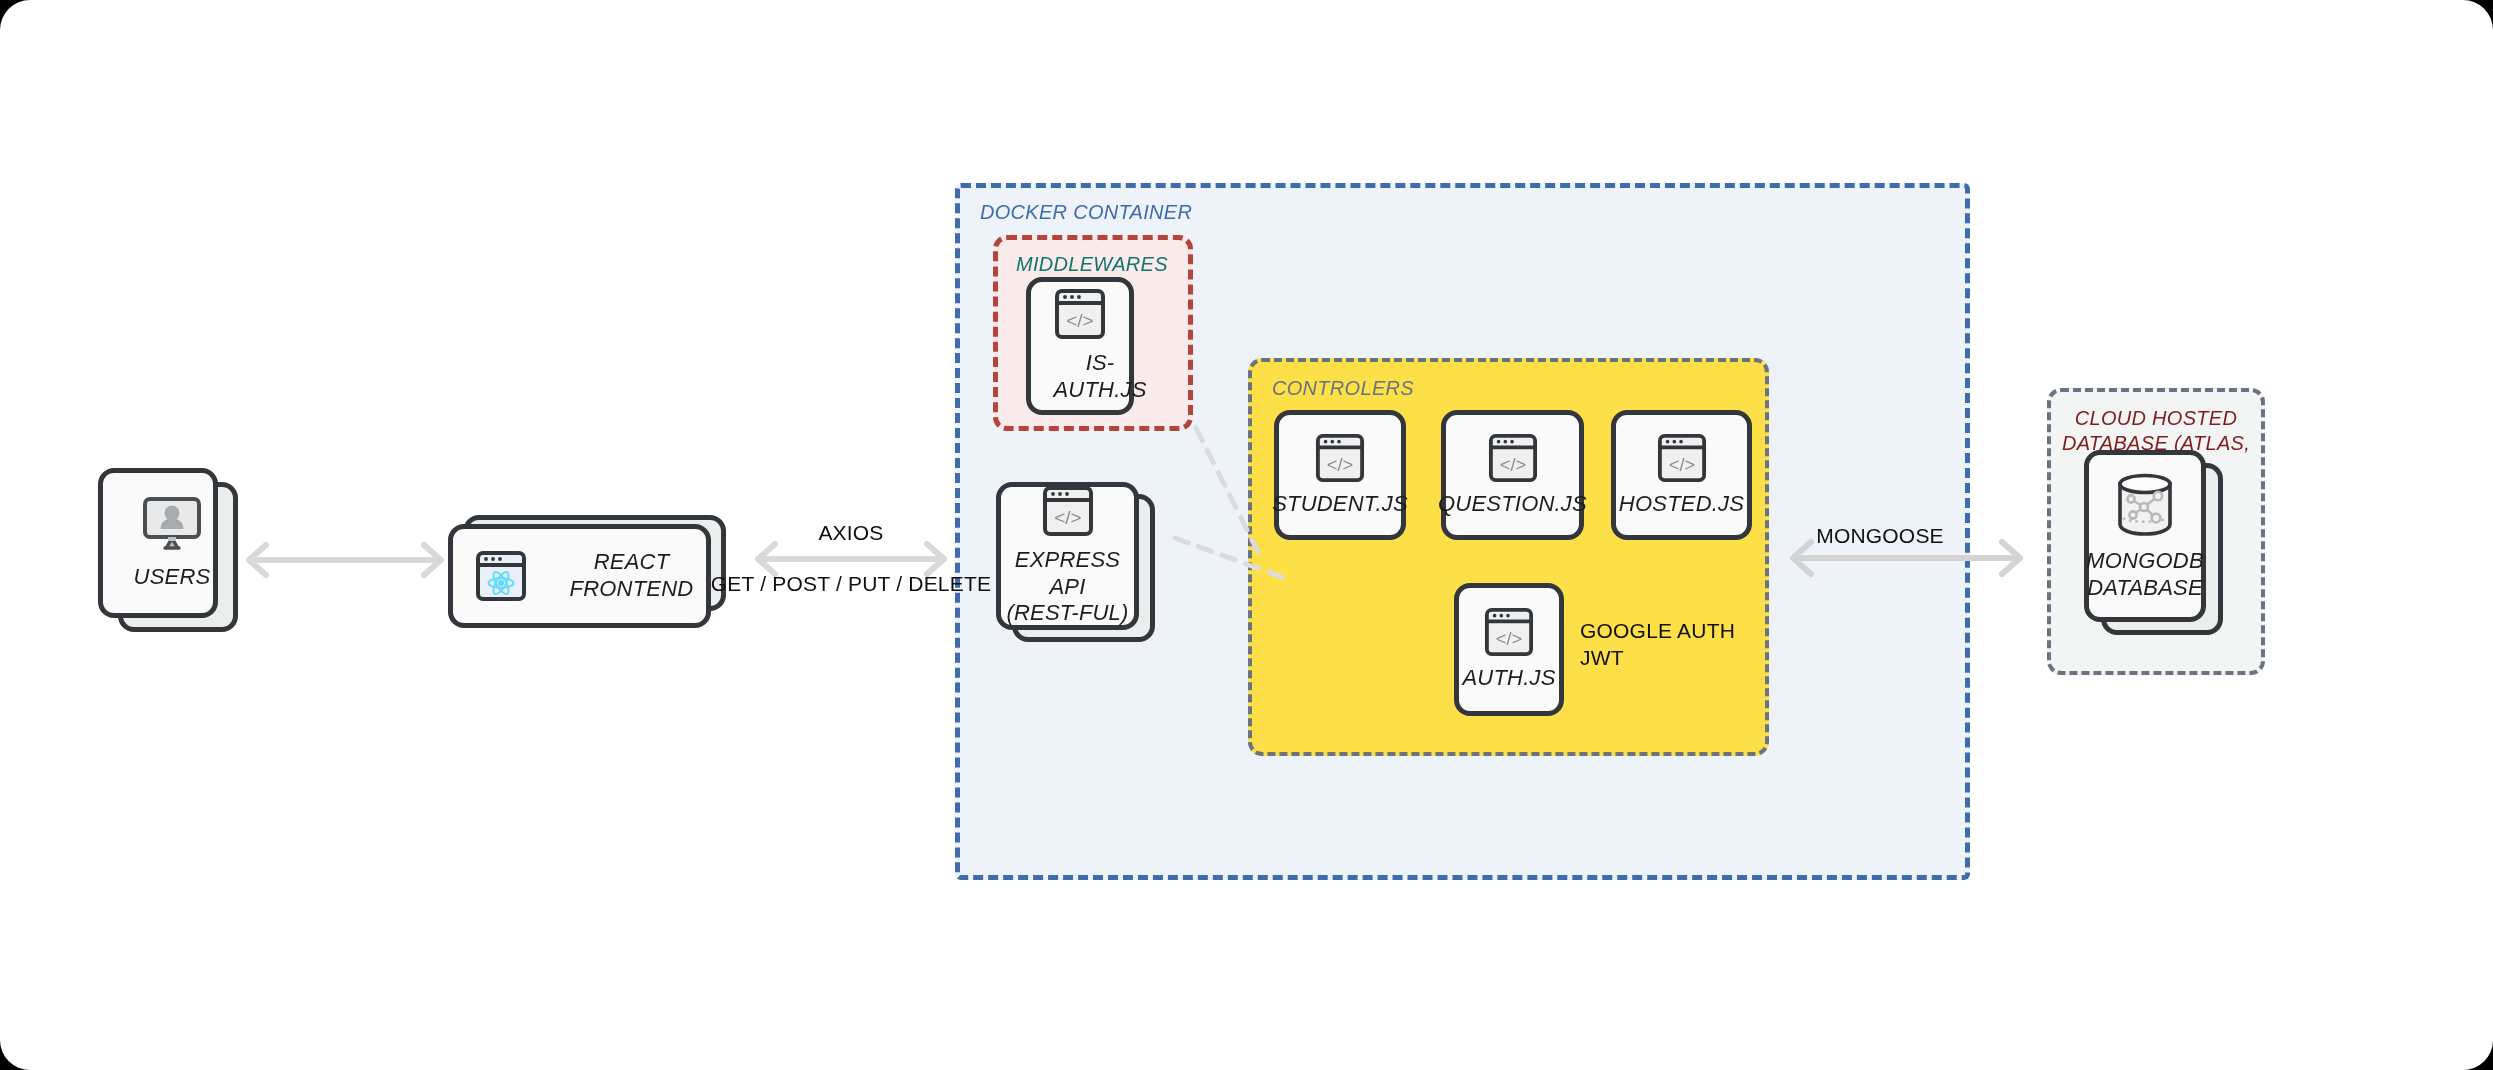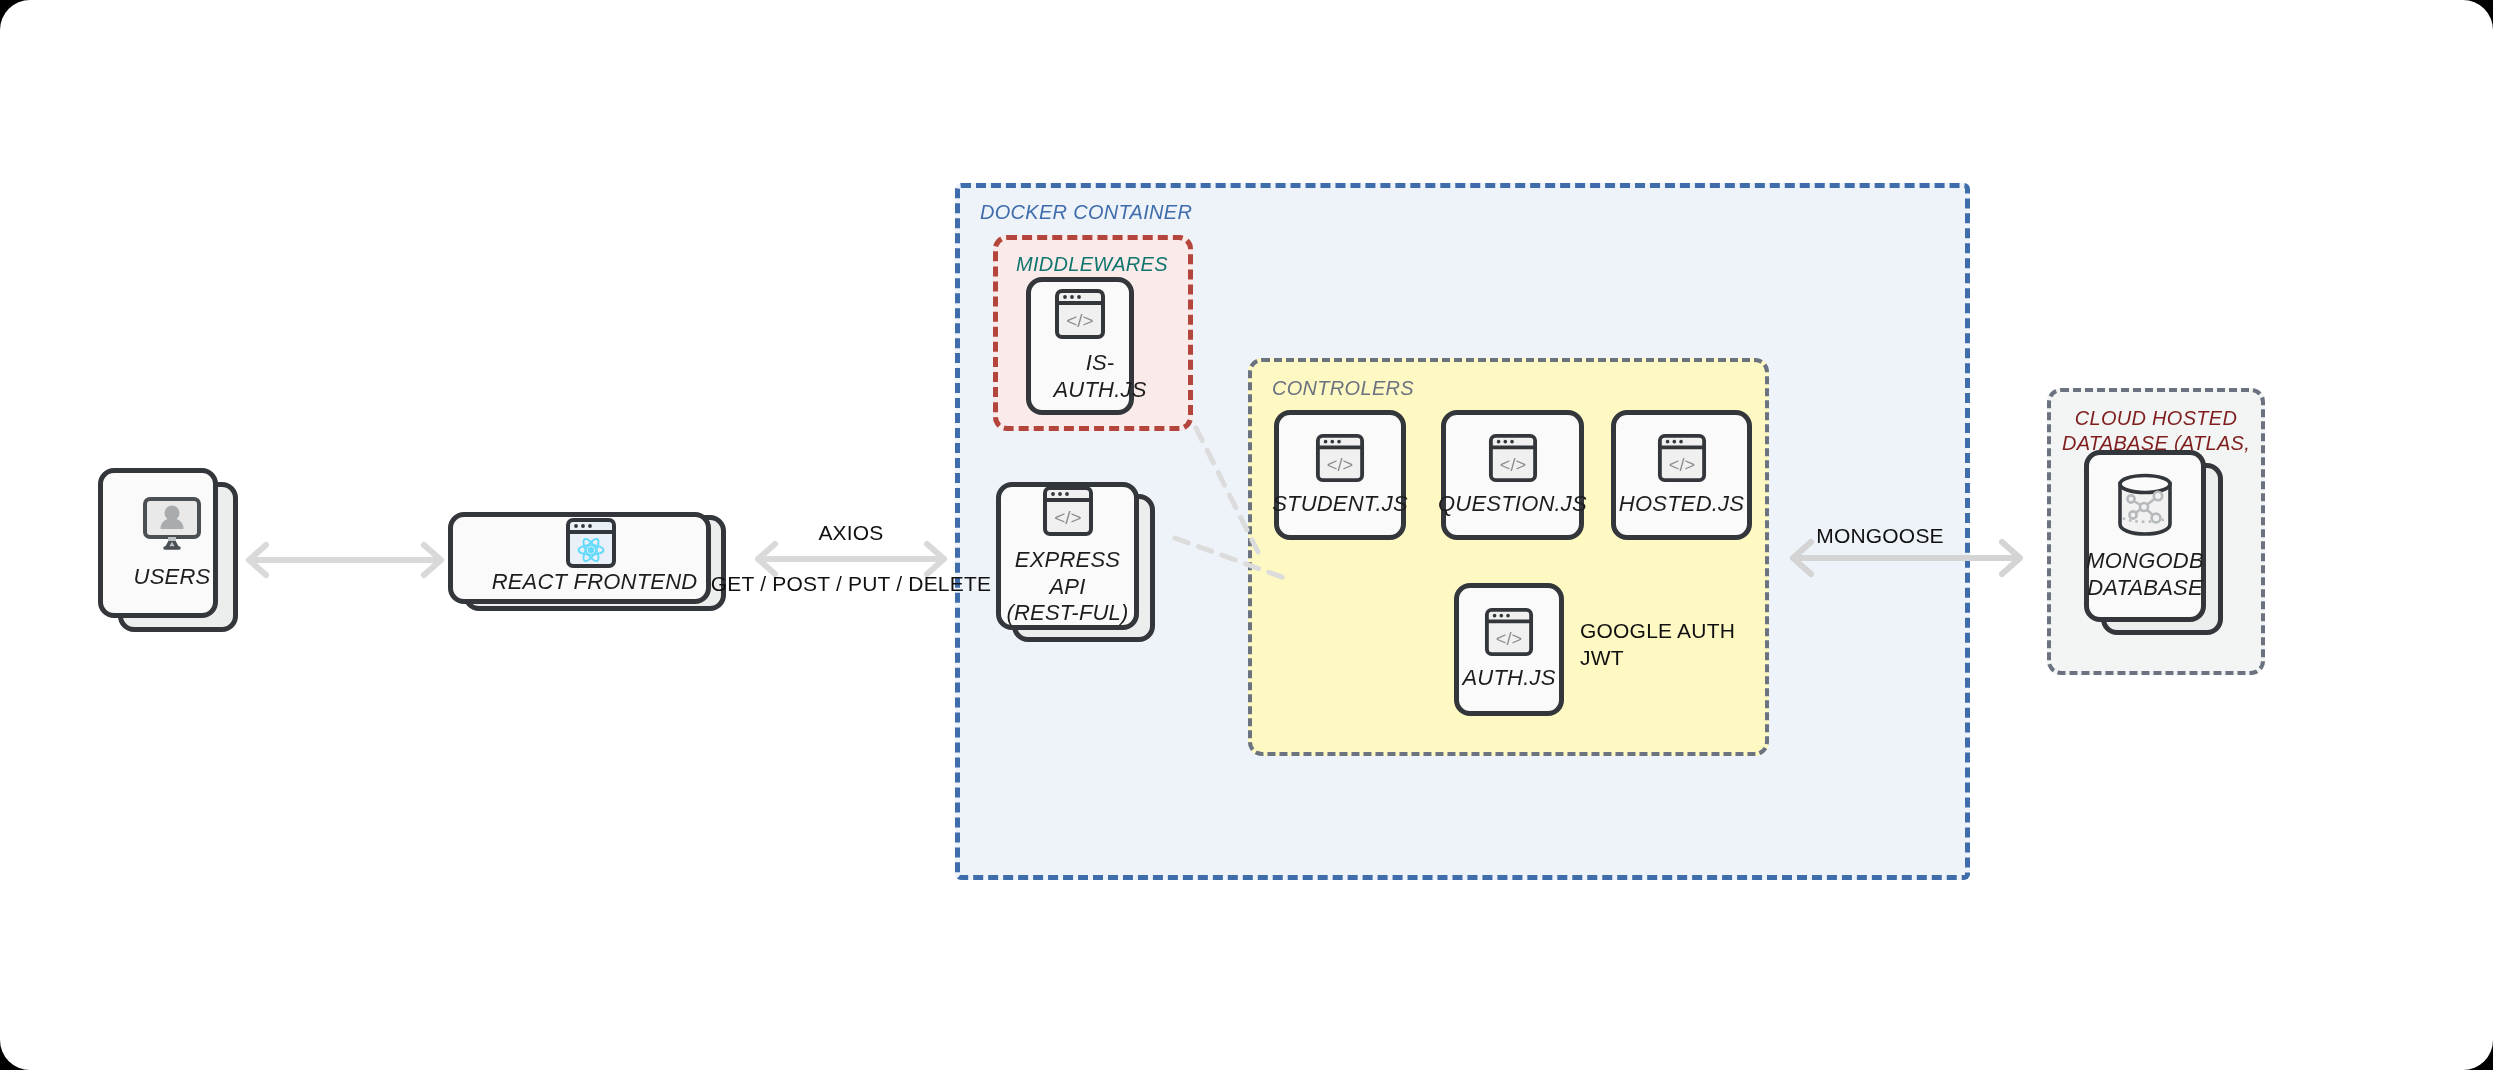--- a/index.html
+++ b/index.html
@@ -81,21 +81,21 @@
     border: 5px dashed #b4453c;
     background: #fbeaea;
   }
   #middlewares-frame > .frame-title {
     color: #0f766e;
     left: 18px;
     top: 12px;
   }
   #controllers-frame {
     border: 4px dashed #6b7280;
-    background: #fef9c3;
+    background: #fde047;
   }
   #controllers-frame > .frame-title {
     color: #6b7280;
     left: 20px;
     top: 14px;
   }
   #cloud-frame {
     border: 4px dashed #6b7280;
     background: #f3f4f4;
   }
@@ -169,21 +169,21 @@
     <div class="label" style="margin-top:12px;">USERS</div>
   </div>
 
   <svg class="arrow" style="left:236px; top:537px; width:218px; height:46px;" width="218" height="46" viewBox="0 0 218 46">
     <line x1="14" y1="23" x2="204" y2="23" stroke="#d9d9d9" stroke-width="6"></line>
     <polyline points="30,8 13,23 30,38" fill="none" stroke="#d9d9d9" stroke-width="6" stroke-linecap="round" stroke-linejoin="round"></polyline>
     <polyline points="188,8 205,23 188,38" fill="none" stroke="#d9d9d9" stroke-width="6" stroke-linecap="round" stroke-linejoin="round"></polyline>
   </svg>
 
   <div class="stack" style="left:463px; top:515px; width:263px; height:96px;"></div>
-  <div class="node" style="left:448px; top:512px; width:263px; height:92px; flex-direction:column; justify-content:flex-start;">
+  <div class="node" style="left:448px; top:524px; width:263px; height:104px; flex-direction:row; justify-content:flex-start;">
     <div class="icon-wrap" style="margin-left:22px;">
       <svg class="icon" width="52" height="52" viewBox="0 0 52 52" aria-hidden="true">
         <rect x="3" y="3" width="46" height="46" rx="5" fill="#eaf0f8" stroke="#33373b" stroke-width="4"></rect>
         <path d="M3 15 H49" stroke="#33373b" stroke-width="4"></path>
         <circle cx="11" cy="9" r="1.9" fill="#33373b"></circle>
         <circle cx="18" cy="9" r="1.9" fill="#33373b"></circle>
         <circle cx="25" cy="9" r="1.9" fill="#33373b"></circle>
         <g transform="translate(26,33)">
           <circle cx="0" cy="0" r="3.1" fill="#61dafb"></circle>
           <ellipse cx="0" cy="0" rx="12.5" ry="4.8" fill="none" stroke="#61dafb" stroke-width="1.9"></ellipse>

